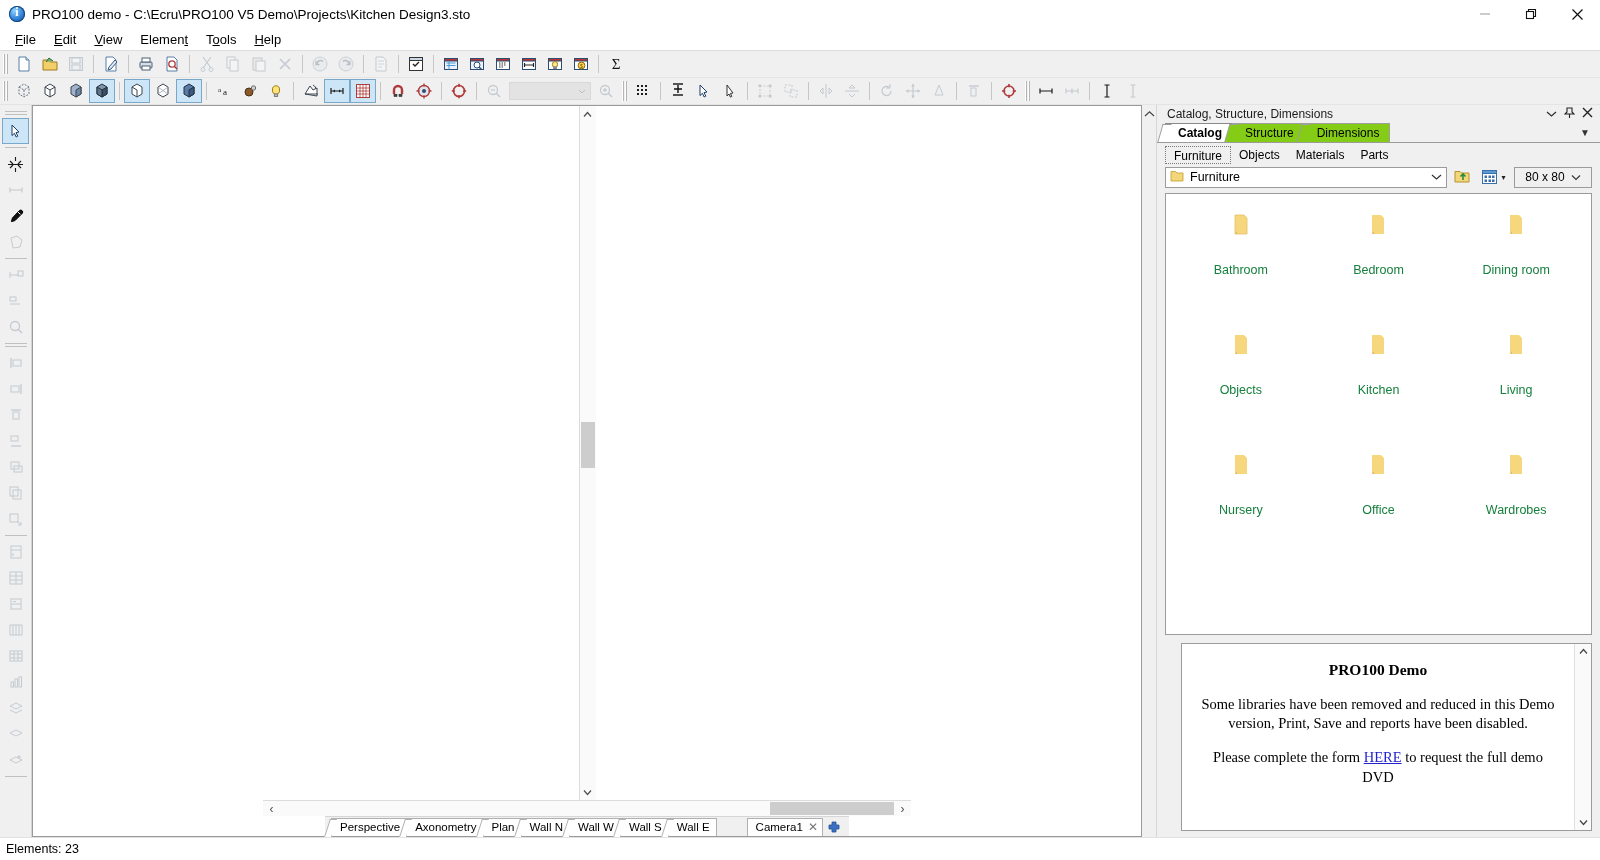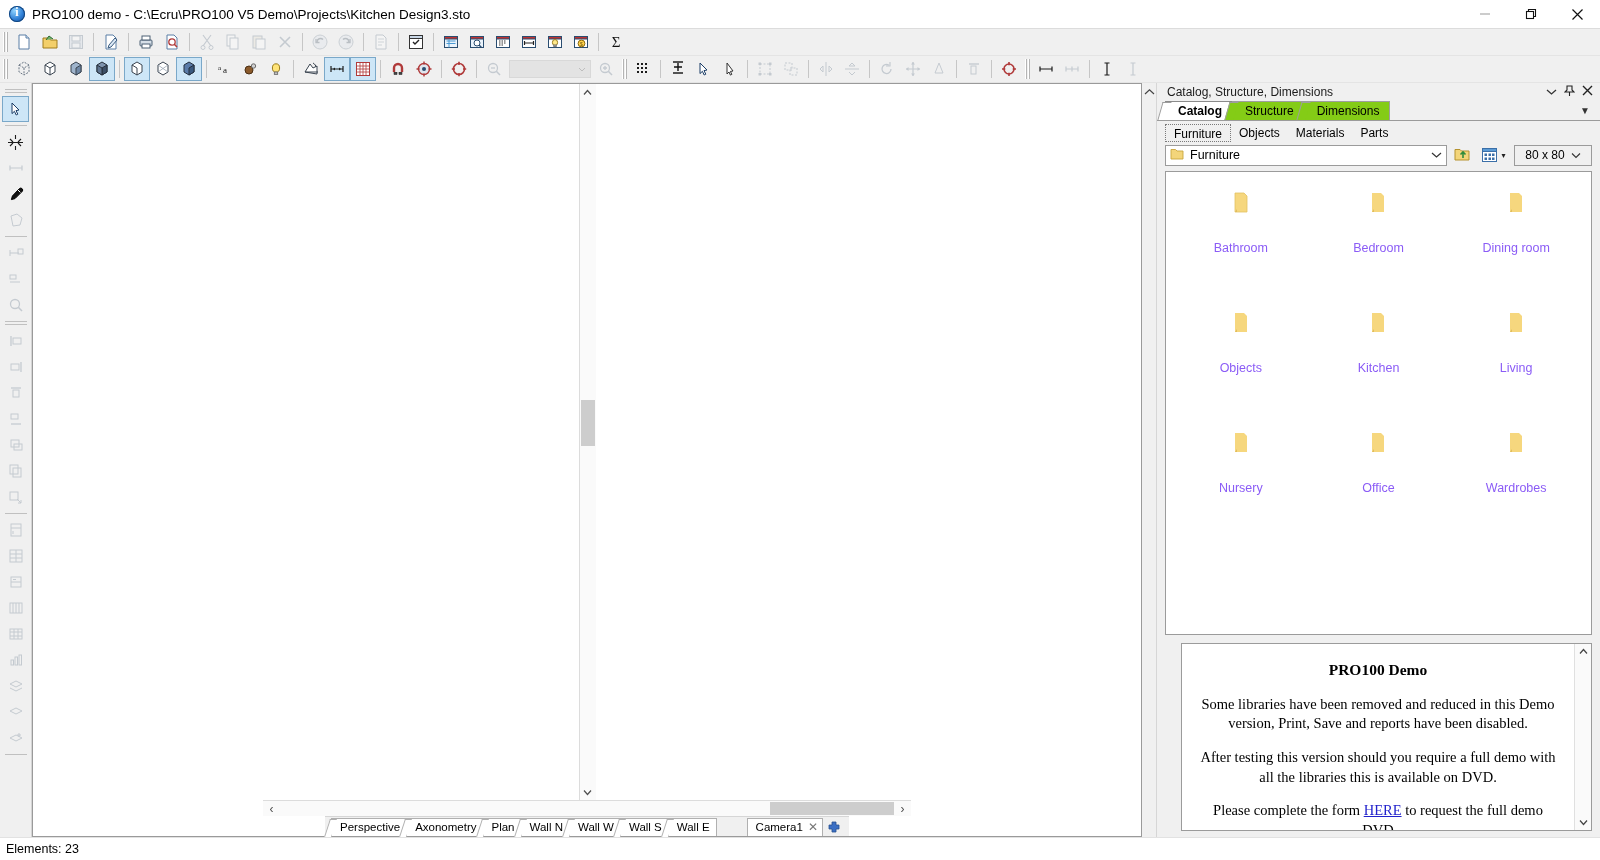--- a/index.html
+++ b/index.html
@@ -94,21 +94,21 @@
   .catrow{height:24px;display:flex;align-items:center;padding:0 8px;gap:5px;}
   .catcombo{flex:1;height:21px;background:#fff;border:1px solid #9b9b9b;display:flex;align-items:center;padding:0 4px;
      box-sizing:border-box;font-size:12.5px;gap:6px;}
   .catcombo .arr{margin-left:auto;font-size:10px;color:#333;}
   .ibtn{width:22px;height:21px;display:flex;align-items:center;justify-content:center;}
   .sizebox{width:78px;height:21px;background:#f0f0f0;border:1px solid #9b9b9b;display:flex;align-items:center;
      justify-content:center;gap:6px;font-size:12px;box-sizing:border-box;}
   .gridarea{flex:1;margin:4px 8px 0 8px;background:#fff;border:1px solid #9b9b9b;display:flex;min-height:0;}
   .gridinner{flex:1;display:grid;grid-template-columns:repeat(3,1fr);grid-auto-rows:120px;padding:18px 6px 0 6px;}
   .fcell{display:flex;flex-direction:column;align-items:center;justify-content:flex-start;}
-  .flabel{font-size:12.5px;color:#8b5cf6;margin-top:22px;}
+  .flabel{font-size:12.5px;color:#15803d;margin-top:22px;}
   .infobox{height:186px;margin:8px 8px 6px 24px;background:#fff;border:1px solid #9b9b9b;display:flex;min-height:0;}
   .infotext{flex:1;padding:12px 16px 0 16px;overflow:hidden;text-align:center;
      font-family:"Liberation Serif",serif;font-size:14.5px;color:#000;line-height:1.35;}
   .infotext h4{margin:4px 0 14px 0;font-size:15.5px;font-weight:bold;}
   .infotext p{margin:0 0 14px 0;}
   .infotext a{color:#2222cc;}
   .ibscroll{width:16px;background:#fafafa;border-left:1px solid #e0e0e0;display:flex;flex-direction:column;
      align-items:center;justify-content:space-between;padding:2px 0;font-size:10px;color:#444;}
 
   
@@ -140,20 +140,28 @@
         </svg>
       </div>
       <div class="tb-btn">
         <svg width="13" height="13" viewBox="0 0 13 13">
             <path d="M1.5 1.5 L11.5 11.5 M11.5 1.5 L1.5 11.5" stroke="#111" stroke-width="1.2"></path>
           </svg>
       </div>
     </div>
   </div>
 
+  <div class="menubar">
+    <div class="menu-item"><u>F</u>ile</div>
+    <div class="menu-item"><u>E</u>dit</div>
+    <div class="menu-item"><u>V</u>iew</div>
+    <div class="menu-item">Elemen<u>t</u></div>
+    <div class="menu-item">T<u>o</u>ols</div>
+    <div class="menu-item"><u>H</u>elp</div>
+  </div>
 
   <div class="toolbars">
 
     <div class="tbrow">
       <div class="grip"></div>
 
       <div class="tbtn">
         <svg width="18" height="18" viewBox="0 0 18 18">
             <path d="M4 2h7l3 3v11H4z" fill="#fff" stroke="#5b7fa6" stroke-width="1"></path>
             <path d="M11 2v3h3" fill="#dbe8f5" stroke="#5b7fa6" stroke-width="1"></path>
@@ -1119,21 +1127,20 @@
                     </svg></span>
                 <span class="flabel">Wardrobes</span>
               </div>
             </div>
           </div>
 
           <div class="infobox">
             <div class="infotext">
               <h4>PRO100 Demo</h4>
               <p>Some libraries have been removed and reduced in this Demo version, Print, Save and reports have been disabled.</p>
-              <p>After testing this version should you require a full demo with all the libraries this is available on DVD.</p>
               <p><span>Please complete the form </span><a href="#">HERE</a><span> to request the full demo DVD</span></p>
             </div>
             <div class="ibscroll">
               <span>
                 <svg width="9" height="7" viewBox="0 0 9 7">
                     <path d="M1 5.5L4.5 1.5 8 5.5" fill="none" stroke="#444" stroke-width="1.2"></path>
                   </svg>
               </span>
               <span>
                 <svg width="9" height="7" viewBox="0 0 9 7">

